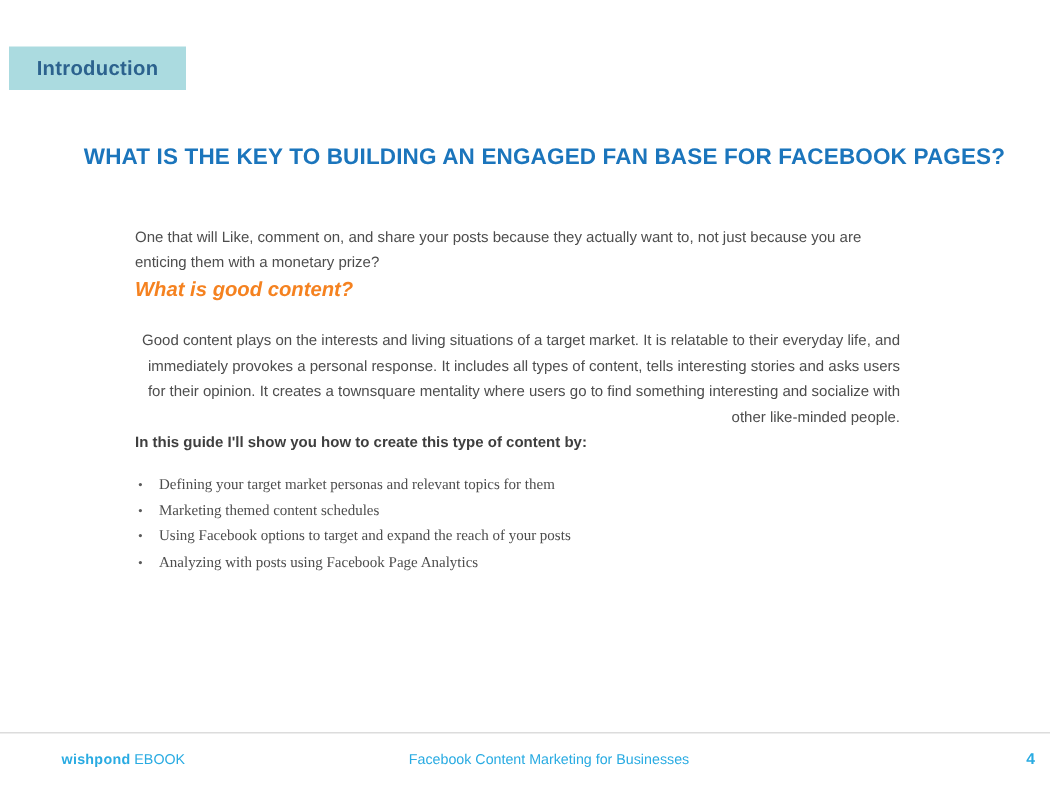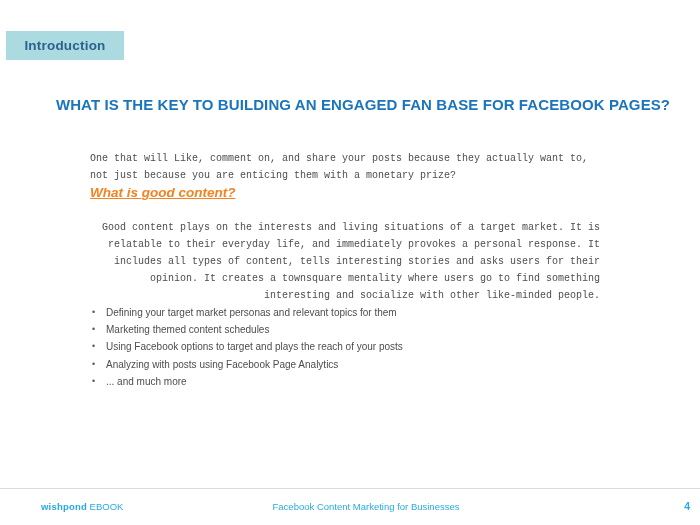--- a/index.html
+++ b/index.html
@@ -14,30 +14,30 @@
     display:flex;align-items:center;justify-content:center;letter-spacing:.2px;
   }
   .heading{
     position:absolute;top:96px;left:0;width:100%;text-align:center;
     color:#1b75bc;font-weight:bold;font-size:15px;letter-spacing:.1px;margin-left:13px;
   }
   .content{
     position:absolute;left:90px;top:150px;width:510px;
     color:#4d4d4d;font-size:10px;line-height:17px;
   }
-  .content p{margin:0;font-family:Liberation Mono, monospace;}
+  .content p{margin:0;}
   .p1{margin-bottom:12px;}
   .p2{margin-bottom:12px;}
   .subheading{
     color:#f58220;font-style:italic;font-weight:bold;font-size:13.5px;
-    line-height:18px;margin:0 0 17px 0;text-decoration:underline;
+    line-height:18px;margin:0 0 17px 0;
   }
   .p3{margin-bottom:9px;text-align:right;}
   .lead{font-weight:bold;color:#3f3f3f;margin-bottom:11px !important;}
-  ul.bullets{list-style:none;margin:0;padding:0;}
+  ul.bullets{list-style:none;margin:0;padding:0;font-family:Liberation Serif, serif;}
   ul.bullets li{position:relative;padding-left:16px;line-height:17.2px;}
   ul.bullets li::before{
     content:"•";position:absolute;left:2px;top:0;font-size:9px;color:#5a5a5a;
   }
   .divider{position:absolute;left:0;top:488px;width:700px;height:1px;background:#dcdcdc;}
   .footer{position:absolute;left:16px;top:500px;width:700px;height:18px;font-size:9.5px;}
   .footer-brand{position:absolute;left:25px;top:1px;color:#29abe2;}
   .footer-brand .brand{font-weight:bold;letter-spacing:.2px;}
   .footer-center{
     position:absolute;left:0;top:1px;width:100%;text-align:center;
@@ -53,26 +53,26 @@
   <div class="tab">
     <span>Introduction</span>
   </div>
 
   <div class="heading">WHAT IS THE KEY TO BUILDING AN ENGAGED FAN BASE FOR FACEBOOK PAGES?</div>
 
   <div class="content">
     <p class="p1">One that will Like, comment on, and share your posts because they actually want to, not just because you are enticing them with a monetary prize?</p>
     <h2 class="subheading">What is good content?</h2>
     <p class="p3">Good content plays on the interests and living situations of a target market. It is relatable to their everyday life, and immediately provokes a personal response. It includes all types of content, tells interesting stories and asks users for their opinion. It creates a townsquare mentality where users go to find something interesting and socialize with other like-minded people.</p>
+    <p class="lead">In this guide I'll show you how to create this type of content by:</p>
     <ul class="bullets">
       <li>Defining your target market personas and relevant topics for them</li>
       <li>Marketing themed content schedules</li>
-      <li>Using Facebook options to target and plays the reach of your posts</li>
+      <li>Using Facebook options to target and expand the reach of your posts</li>
       <li>Analyzing with posts using Facebook Page Analytics</li>
-      <li>... and much more</li>
     </ul>
   </div>
 
   <div class="divider"></div>
 
   <div class="footer">
     <div class="footer-brand">
       <span class="brand">wishpond</span>
       <span class="suffix">EBOOK</span>
     </div>

